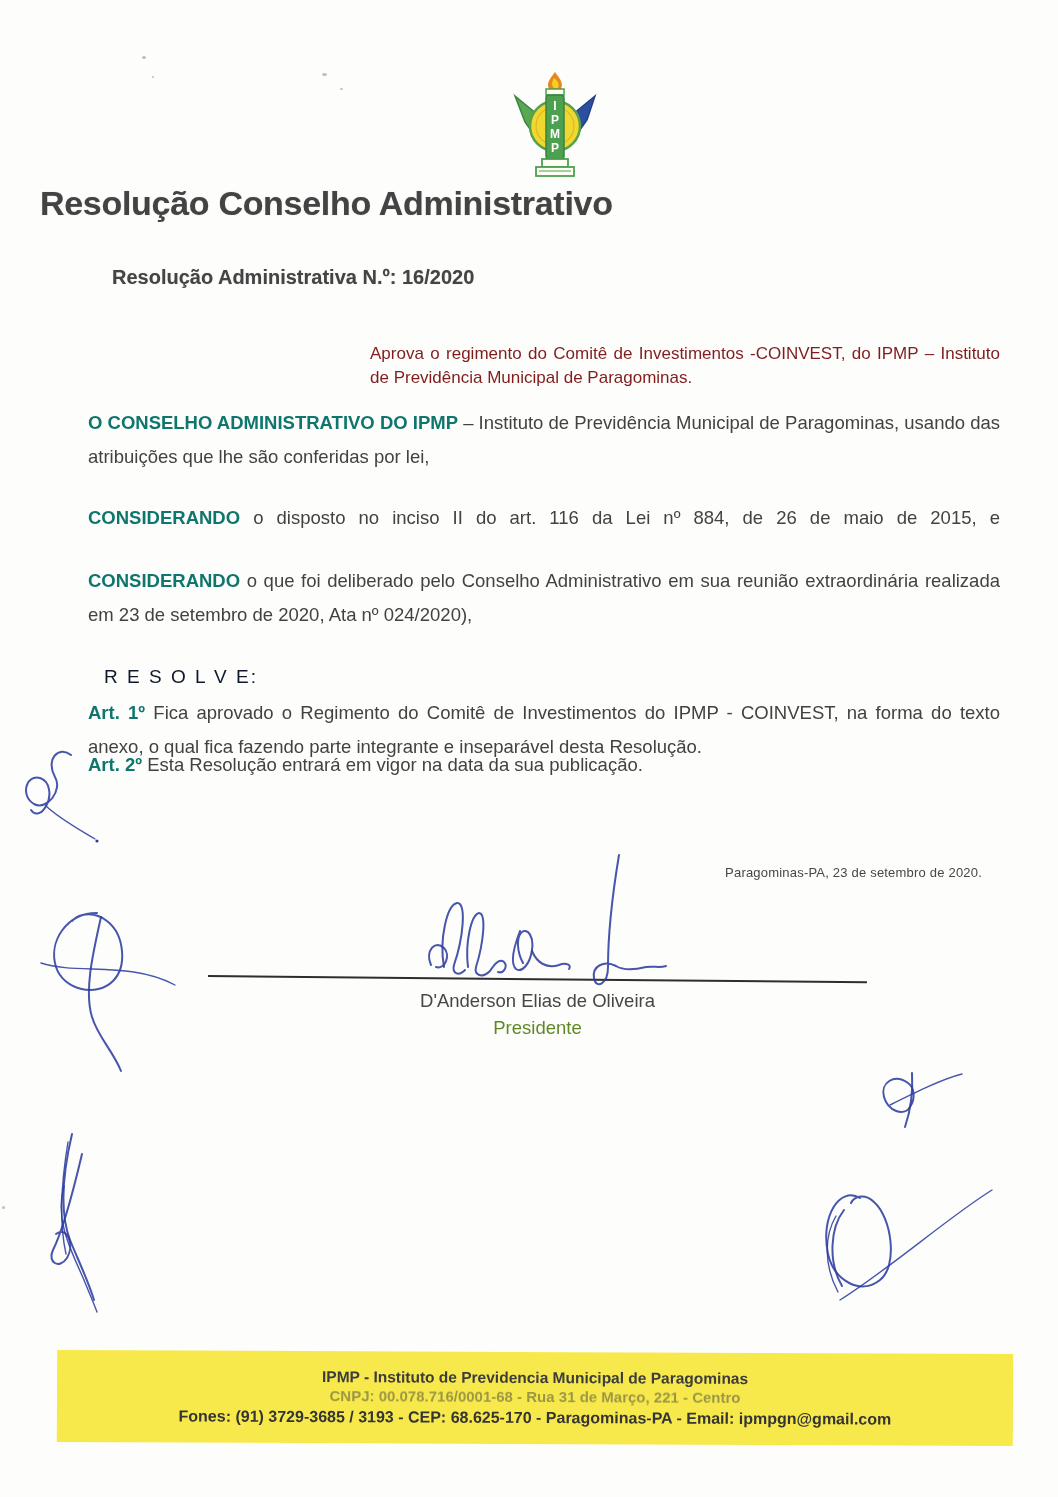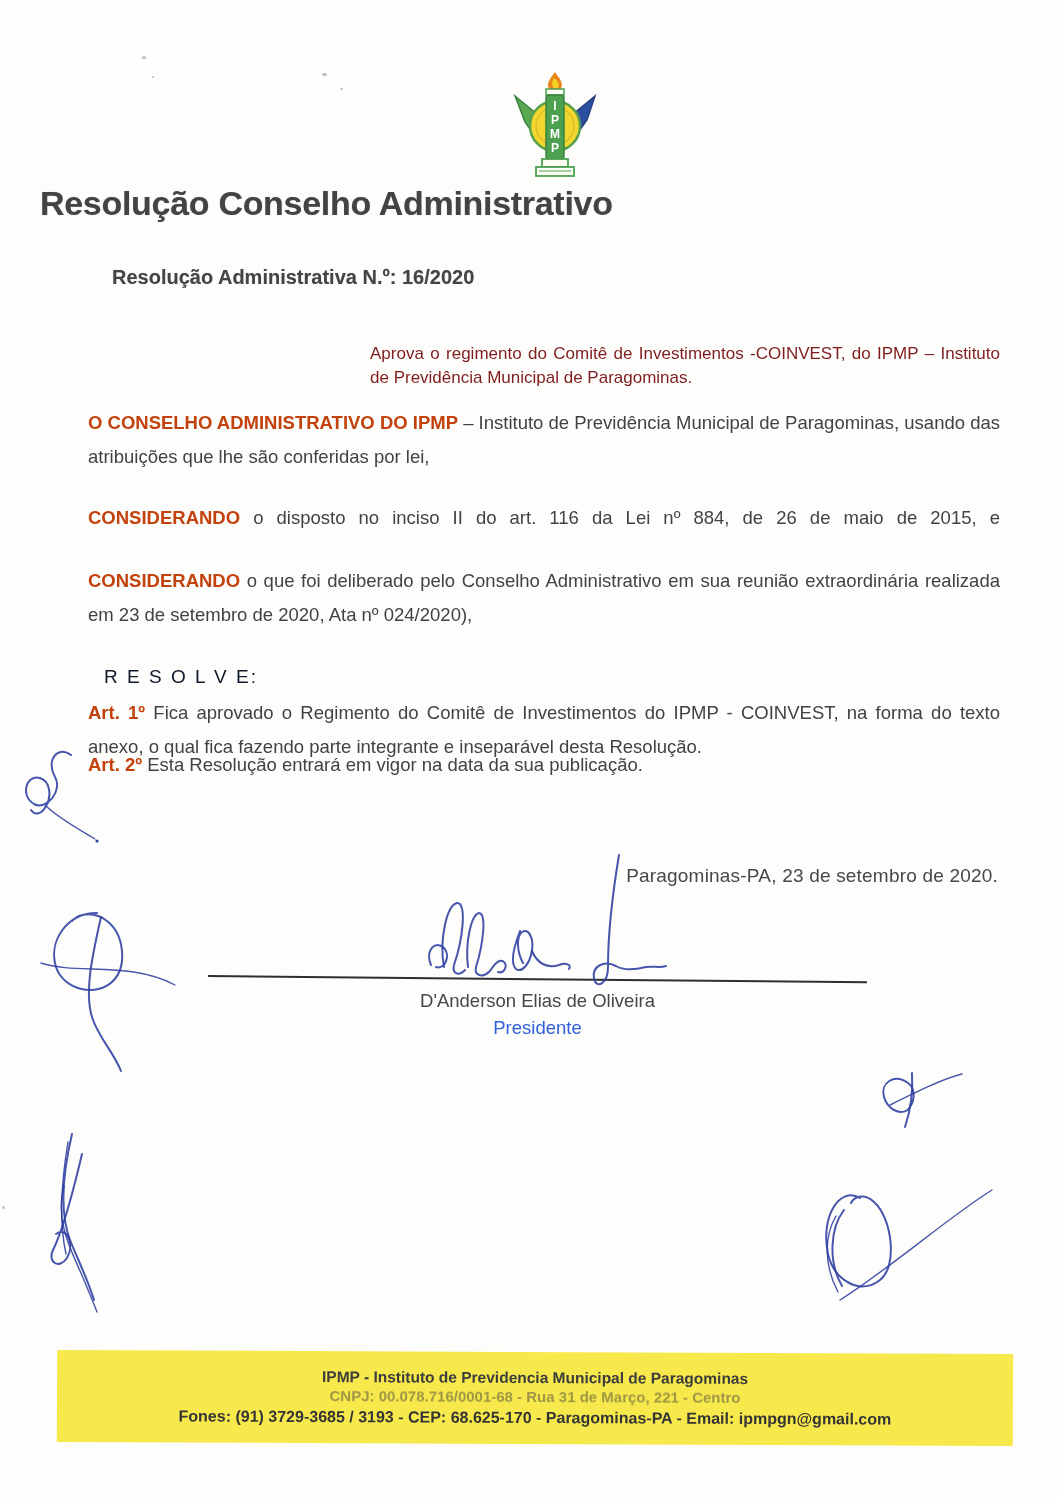--- a/index.html
+++ b/index.html
@@ -27,47 +27,47 @@
     margin-left:24px;
   }
   .ementa{
     position:absolute;left:370px;right:58px;top:342px;
     font-size:17px;line-height:24px;text-align:justify;color:#7f1d1d;
   }
   .para{
     position:absolute;left:88px;right:58px;margin:0;
     font-size:18.5px;line-height:34px;text-align:justify;color:#424242;
   }
-  .para b{color:#c2410c;}
+  .para b{color:#0f766e;}
   .single-line{text-align:justify;text-align-last:justify;}
   .preamble{top:406px;}
   .cons1{top:481px;margin-top:20px;}
   .cons2{top:527px;margin-top:37px;}
   .resolve{
     position:absolute;left:88px;top:650px;
     font-size:19px;font-weight:normal;letter-spacing:2px;color:#0f172a;margin:16px;
   }
   .art1{top:696px;}
   .art2{top:748px;}
   .dateline{
-    position:absolute;right:60px;top:865px;
-    font-size:19px;color:#474747;letter-spacing:.2px;
+    position:absolute;right:76px;top:865px;
+    font-size:13px;color:#474747;letter-spacing:.2px;
   }
   .sig-line{
     position:absolute;left:208px;top:975px;width:659px;height:0;
     border-top:2px solid #2e2e2e;
     transform:rotate(0.55deg);transform-origin:left top;
   }
   .sig-name{
     position:absolute;left:215px;width:645px;top:990px;
     text-align:center;font-size:18.5px;color:#464646;
   }
   .sig-role{
     position:absolute;left:215px;width:645px;top:1017px;
-    text-align:center;font-size:18.5px;color:#1d4ed8;opacity:.9;
+    text-align:center;font-size:18.5px;color:#4d7c0f;opacity:.9;
   }
   .ink{position:absolute;pointer-events:none;}
   .ink path{fill:none;stroke:#2e3da0;stroke-width:2;stroke-linecap:round;stroke-linejoin:round;opacity:.88;}
   .ink .thin{stroke-width:1.4;}
   .footer{
     position:absolute;left:57px;top:1352px;width:956px;height:92px;
     display:flex;flex-direction:column;align-items:center;justify-content:center;
     transform:rotate(0.25deg);
     gap:1px;
   }

